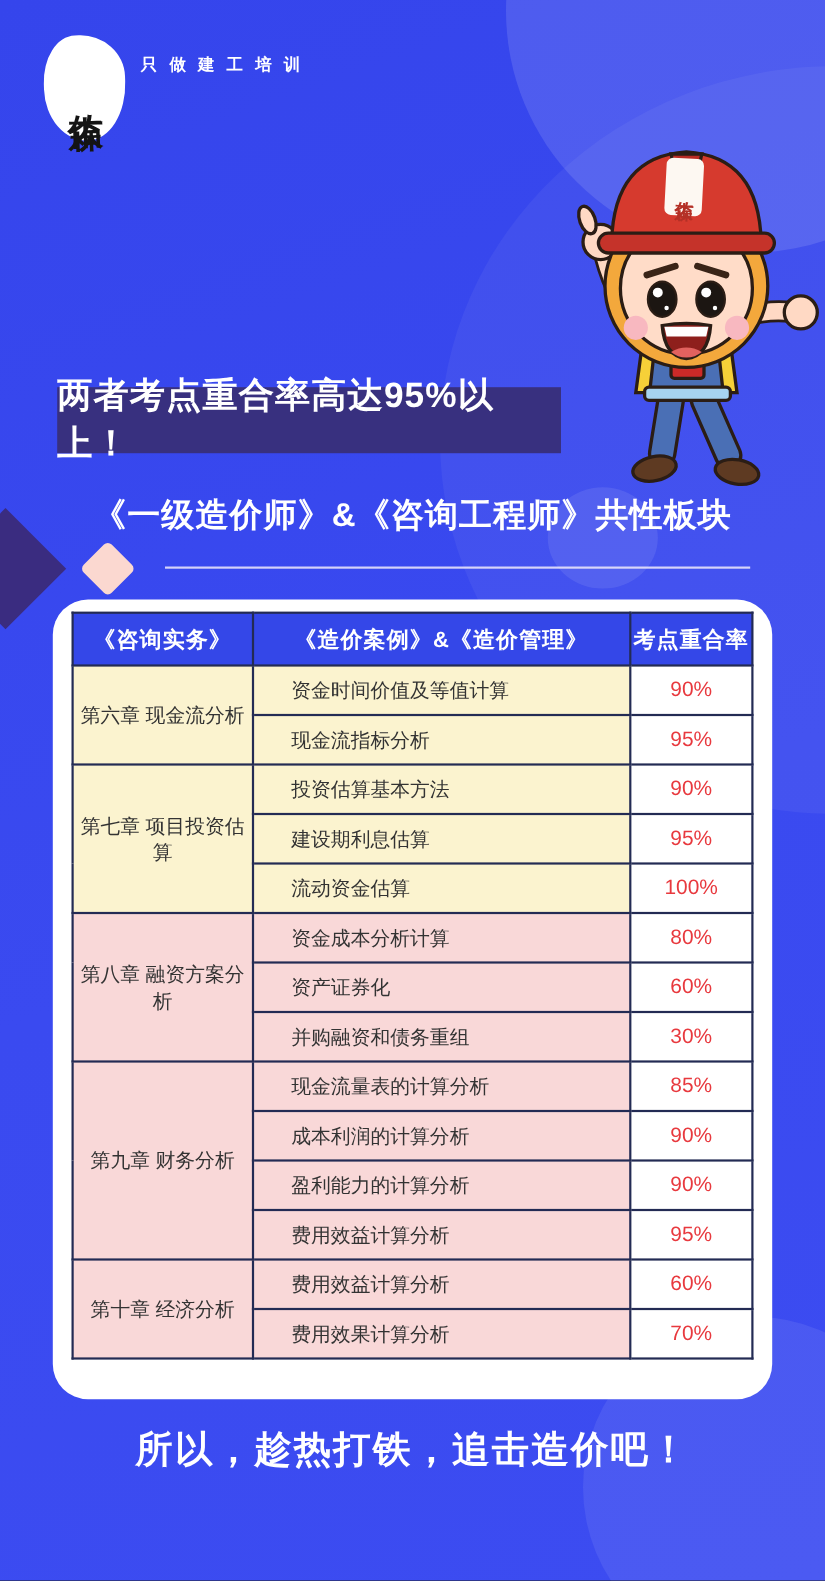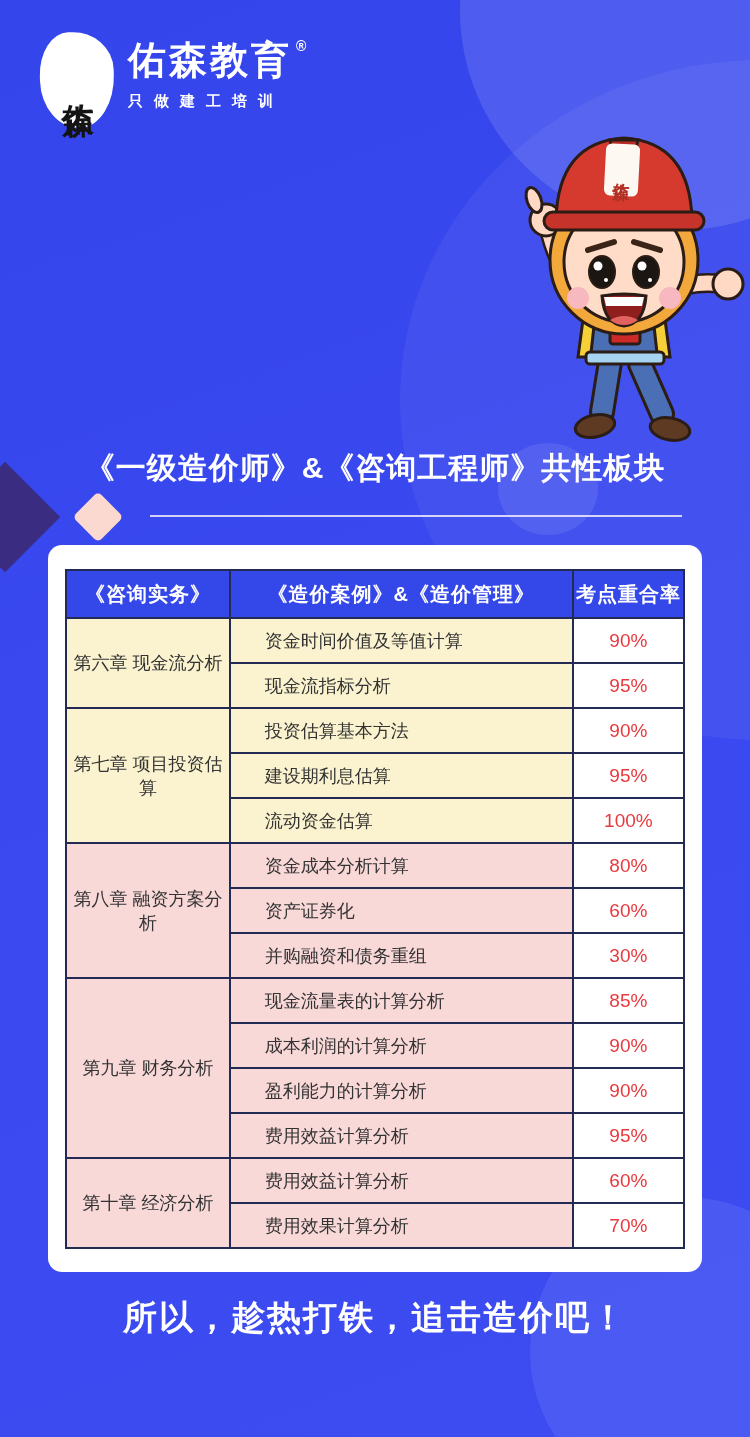--- a/index.html
+++ b/index.html
@@ -56,21 +56,21 @@
     font-size:32px;font-weight:600;letter-spacing:1px;
   }
   
   .section-title{
     position:absolute;left:0;top:448px;width:750px;text-align:center;
     color:#fff;font-size:30px;font-weight:700;letter-spacing:1px;
   }
   
   .card{
     position:absolute;left:48px;top:545px;width:654px;height:727px;
-    background:#fff;border-radius:14px;padding:24px 17px 22px;
+    background:#fff;border-radius:32px;padding:11px 17px 22px;
   }
   table.overlap{
     width:100%;border-collapse:collapse;table-layout:fixed;
     border:2px solid #232b54;
   }
   table.overlap td,table.overlap th{border:2px solid #232b54;}
   th.head-cell{
     background:#3447e8;color:#fff;font-size:20px;font-weight:700;
     height:48px;text-align:center;letter-spacing:1px;
   }
@@ -113,29 +113,26 @@
   <div class="blob blob-hero"></div>
   <div class="blob blob-section"></div>
   <div class="blob blob-bottom-right"></div>
   <div class="diamond-dark"></div>
 
   <div class="logo">
     <div class="logo-seal">
       <span class="logo-seal-chars">佑森</span>
     </div>
     <div class="logo-text">
-      <div class="logo-name-row">
-        <span class="logo-name">佑森教育</span>
-        <span class="logo-reg">®</span>
-      </div>
       <div class="logo-tagline">只做建工培训</div>
     </div>
   </div>
 
 
+  <div class="hero-banner">两者考点重合率高达95%以上！</div>
 
   <div class="mascot">
     <svg viewBox="0 0 252 335" width="252" height="335">
 
       <path d="M160 180 Q200 168 222 172" stroke="#2b1d15" stroke-width="20" fill="none" stroke-linecap="round"></path>
       <path d="M160 180 Q200 168 222 172" stroke="#ffd9c4" stroke-width="15" fill="none" stroke-linecap="round"></path>
       <circle cx="230" cy="172" r="15" fill="#ffd9c4" stroke="#2b1d15" stroke-width="3"></circle>
 
       <path d="M88 190 Q62 160 52 122" stroke="#2b1d15" stroke-width="20" fill="none" stroke-linecap="round"></path>
       <path d="M88 190 Q62 160 52 122" stroke="#ffd9c4" stroke-width="15" fill="none" stroke-linecap="round"></path>

